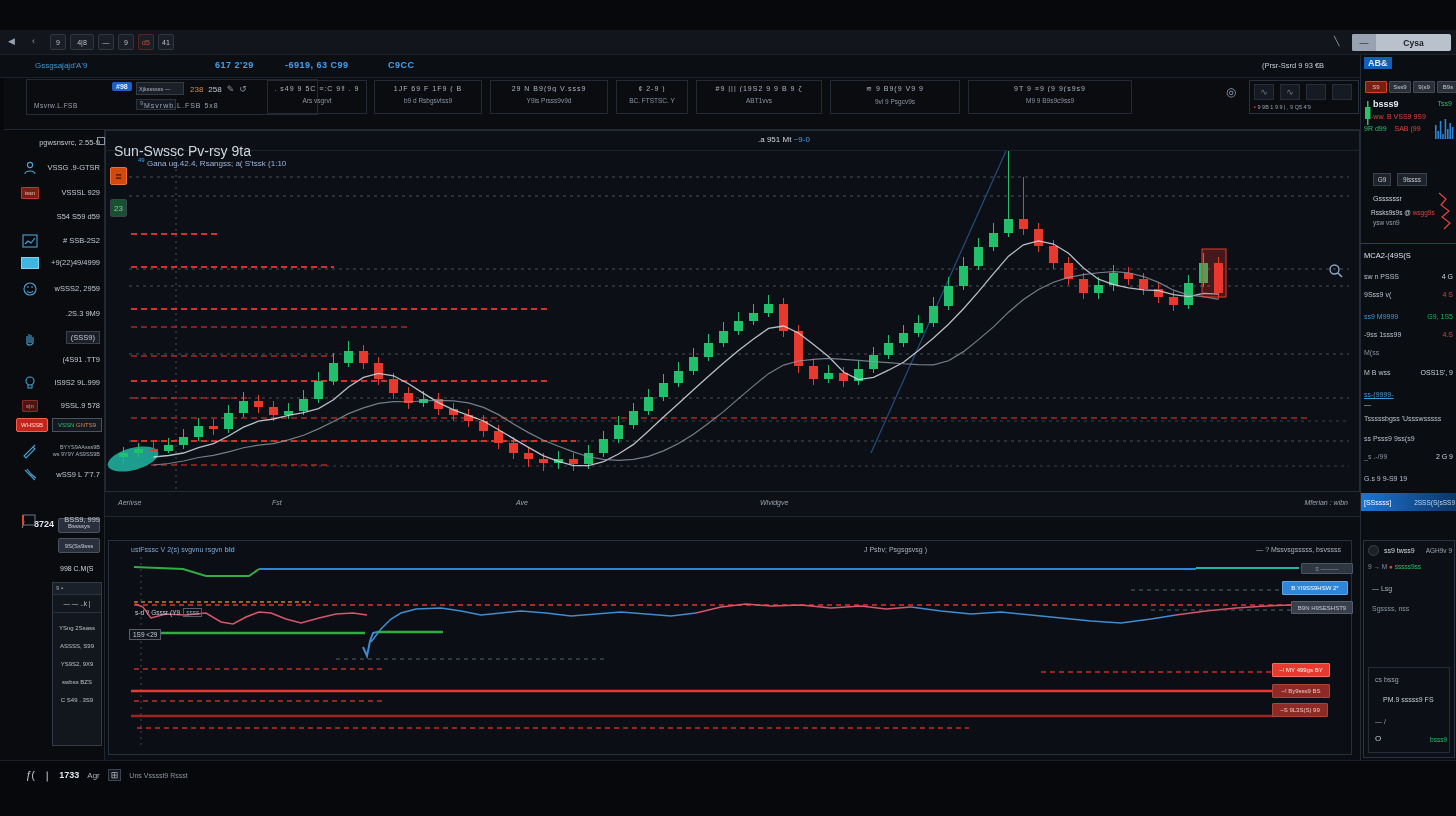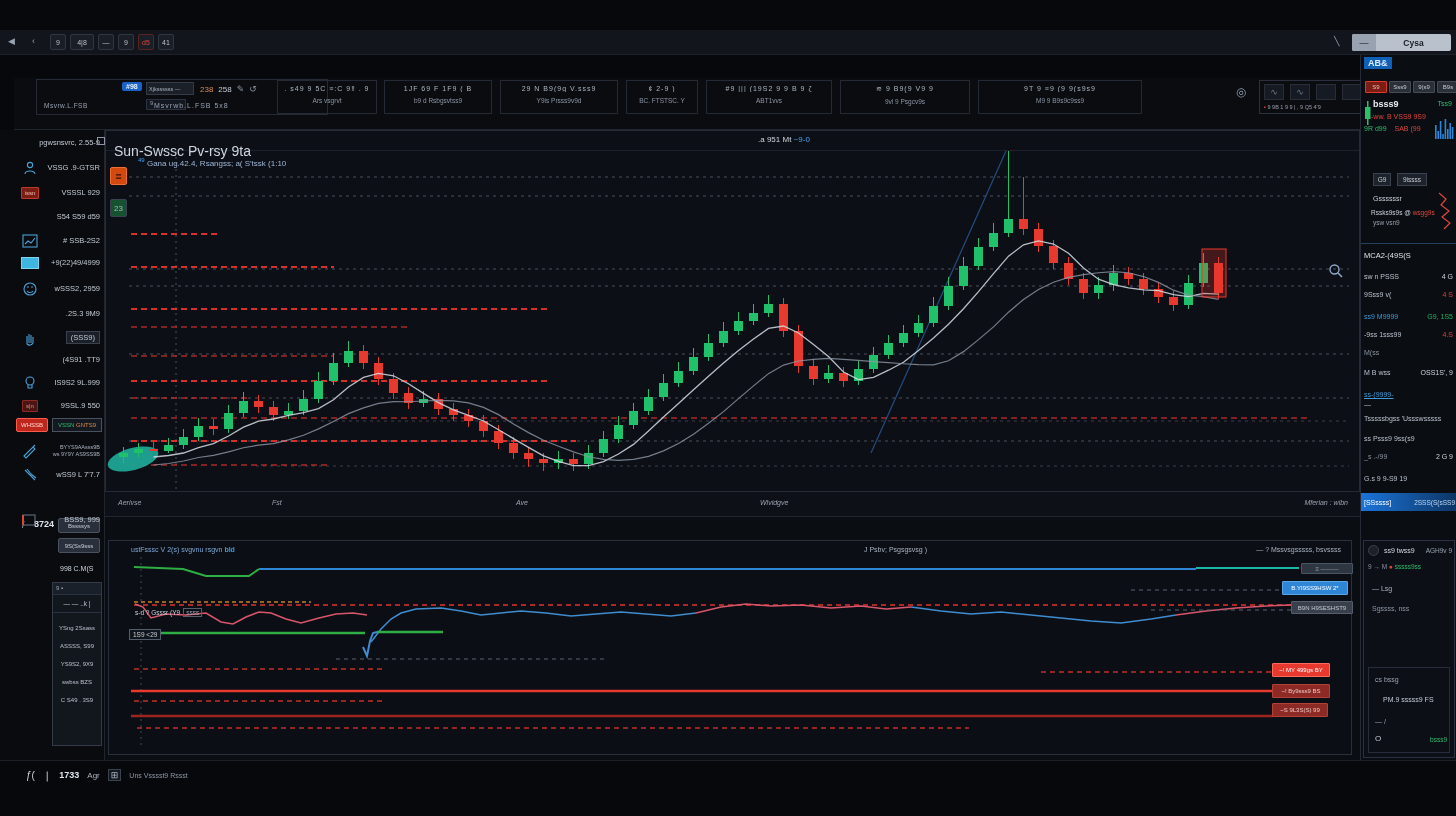--- a/index.html
+++ b/index.html
@@ -30,21 +30,21 @@
   #mb-pill .lbl { flex:1; text-align:center; color:#1a1e26; font-size:8.5px; font-weight:bold; }
 
   
   #infostrip { position:absolute; left:0; top:55px; width:1456px; height:23px;
     background:#0b0e13; border-bottom:1px solid #1c212b; }
   #is-left { position:absolute; left:35px; top:6px; font-size:8px; color:#3f9ad8; }
   .is-val { position:absolute; top:5px; font-size:9px; font-weight:bold; color:#44a0ef; letter-spacing:0.5px; }
   #is-right { position:absolute; left:1262px; top:6px; font-size:7.5px; color:#c8cfda; }
 
   
-  #ribbon { position:absolute; left:14px; top:78px; width:1408px; height:52px;
+  #ribbon { position:absolute; left:4px; top:78px; width:1408px; height:52px;
     background:#0a0c10; border-bottom:1px solid #20262f; }
   #rb-leftpanel { position:absolute; left:22px; top:1px; width:292px; height:36px; border:1px solid #242b37; }
   #rb-chip { position:absolute; left:108px; top:4px; padding:1px 4px; background:#1b62c8; color:#e8f1fc;
     font-size:7px; font-weight:bold; border-radius:2px; }
   #rb-wide { position:absolute; left:132px; top:4px; width:48px; height:13px; background:#1a1f28;
     border:1px solid #333b48; font-size:5.5px; color:#aab3c0; display:flex; align-items:center; padding-left:2px; }
   #rb-subbox { position:absolute; left:132px; top:21px; width:40px; height:11px; background:#141821;
     border:1px solid #2a3140; font-size:6px; color:#8d96a6; padding-left:3px; }
   #rb-pair { position:absolute; left:182px; top:2px; width:76px; height:18px; display:flex; gap:5px;
     align-items:center; padding-left:4px; font-size:8px; }
@@ -203,20 +203,27 @@
     <span class="mb-ico" style="left:8px">◀</span>
     <span class="mb-ico" style="left:32px">‹</span>
     <span id="mb-btns"><span class="mb-btn" style="left:50px;width:16px">9</span><span class="mb-btn" style="left:70px;width:24px">4|8</span><span class="mb-btn" style="left:98px;width:16px">—</span><span class="mb-btn" style="left:118px;width:16px">9</span><span class="mb-btn danger" style="left:138px;width:16px">d5</span><span class="mb-btn" style="left:158px;width:16px">41</span></span>
     <span class="mb-ico" style="left:1334px">╲</span>
     <span id="mb-pill">
       <span class="dash">—</span>
       <span class="lbl">Cysa</span>
     </span>
   </nav>
 
+  <div id="infostrip">
+    <span id="is-left">Gssgsajajd'A'9</span>
+    <span class="is-val" style="left:215px">617 2'29</span>
+    <span class="is-val" style="left:285px">-6919, 63 C99</span>
+    <span class="is-val" style="left:388px">C9CC</span>
+    <span id="is-right">(Prsr-Ssrd 9 93 €B</span>
+  </div>
 
   <div id="ribbon">
     <div id="rb-leftpanel"></div>
     <span id="rb-chip">#98</span>
     <span id="rb-wide">Xjkssssss —</span>
     <span id="rb-subbox">9</span>
     <span id="rb-pair">
         <span style="color:#d98a4a">238</span>
         <span style="color:#c3cad4">258</span>
         <span style="color:#8d96a6;font-size:9px">✎</span>
@@ -341,21 +348,21 @@
             <circle cx="8" cy="6" r="4" stroke="#4aa3d8" fill="none" stroke-width="1.1"></circle>
             <path d="M6 10 L6 13 L10 13 L10 10" stroke="#4aa3d8" fill="none" stroke-width="1.1"></path>
           </svg>
         </span>
         <span class="sb-lbl">IS9S2 9L.999</span>
       </div>
       <div class="sb-row" style="top:266px">
         <span class="sb-ico">
           <span class="sb-iconbox" style="background:#4a1512;border:1px solid #8e2a26;color:#d8958d">s|n</span>
         </span>
-        <span class="sb-lbl">9SSL.9 550</span>
+        <span class="sb-lbl">9SSL.9 578</span>
       </div>
       <div class="sb-row" style="top:286px">
         <span class="sb-sell">WHSSB</span>
         <span class="sb-buy"><span class="g">VSSN </span><span class="o">GNTS9</span></span>
       </div>
       <div class="sb-row" style="top:311px">
         <span class="sb-ico">
           <svg width="16" height="16">
             <path d="M2 13 L11 4 L13 6 L4 15 Z M11 4 L13 2" stroke="#4aa3d8" fill="none" stroke-width="1.1"></path>
           </svg>

